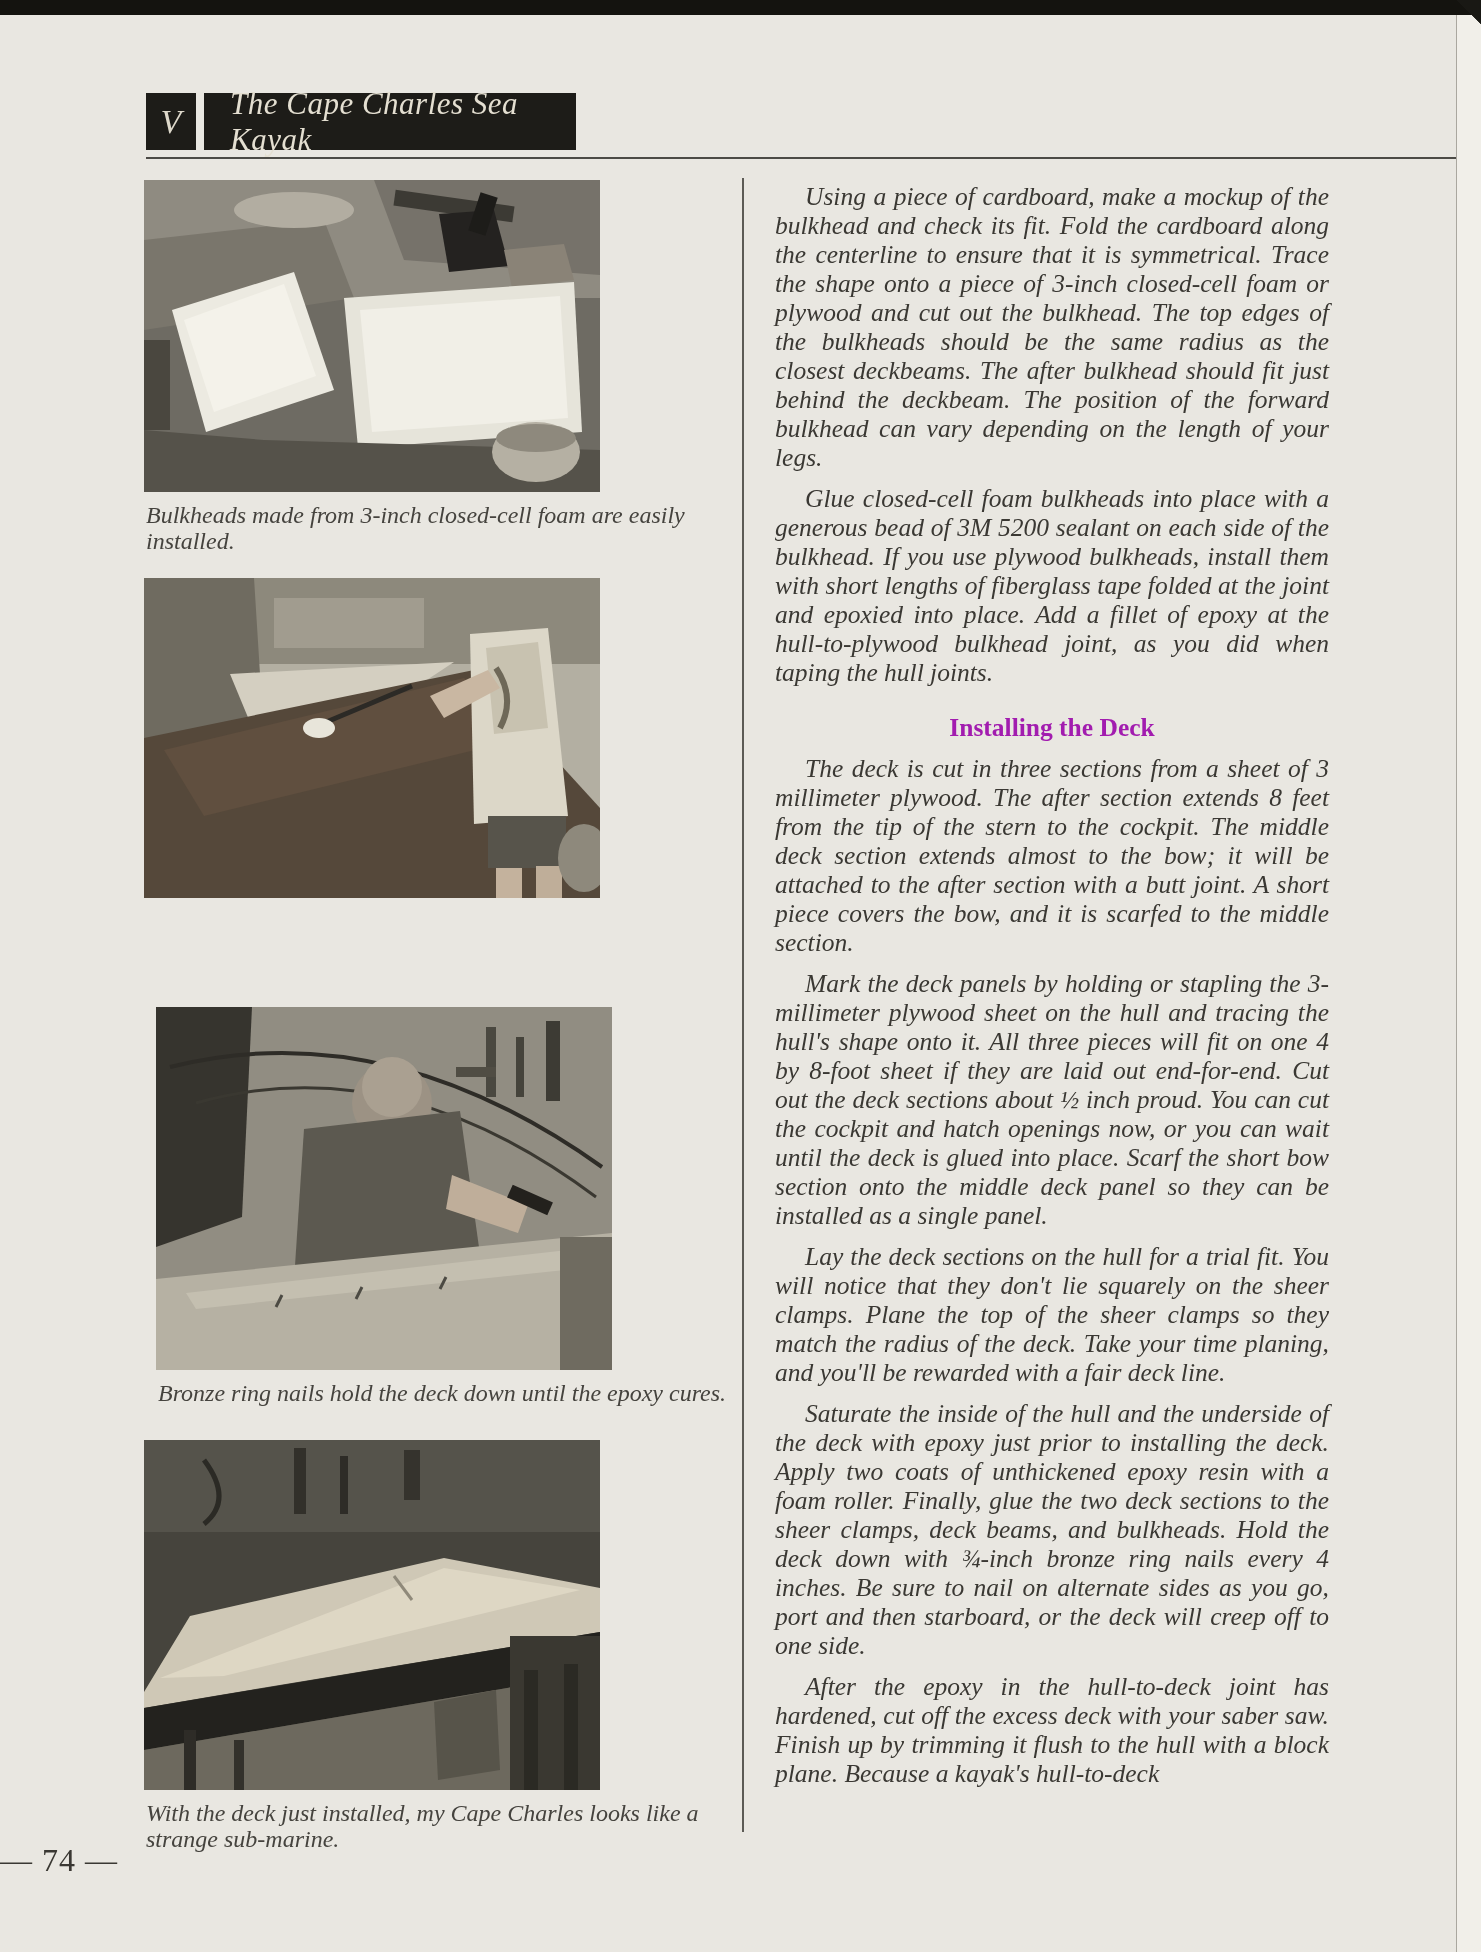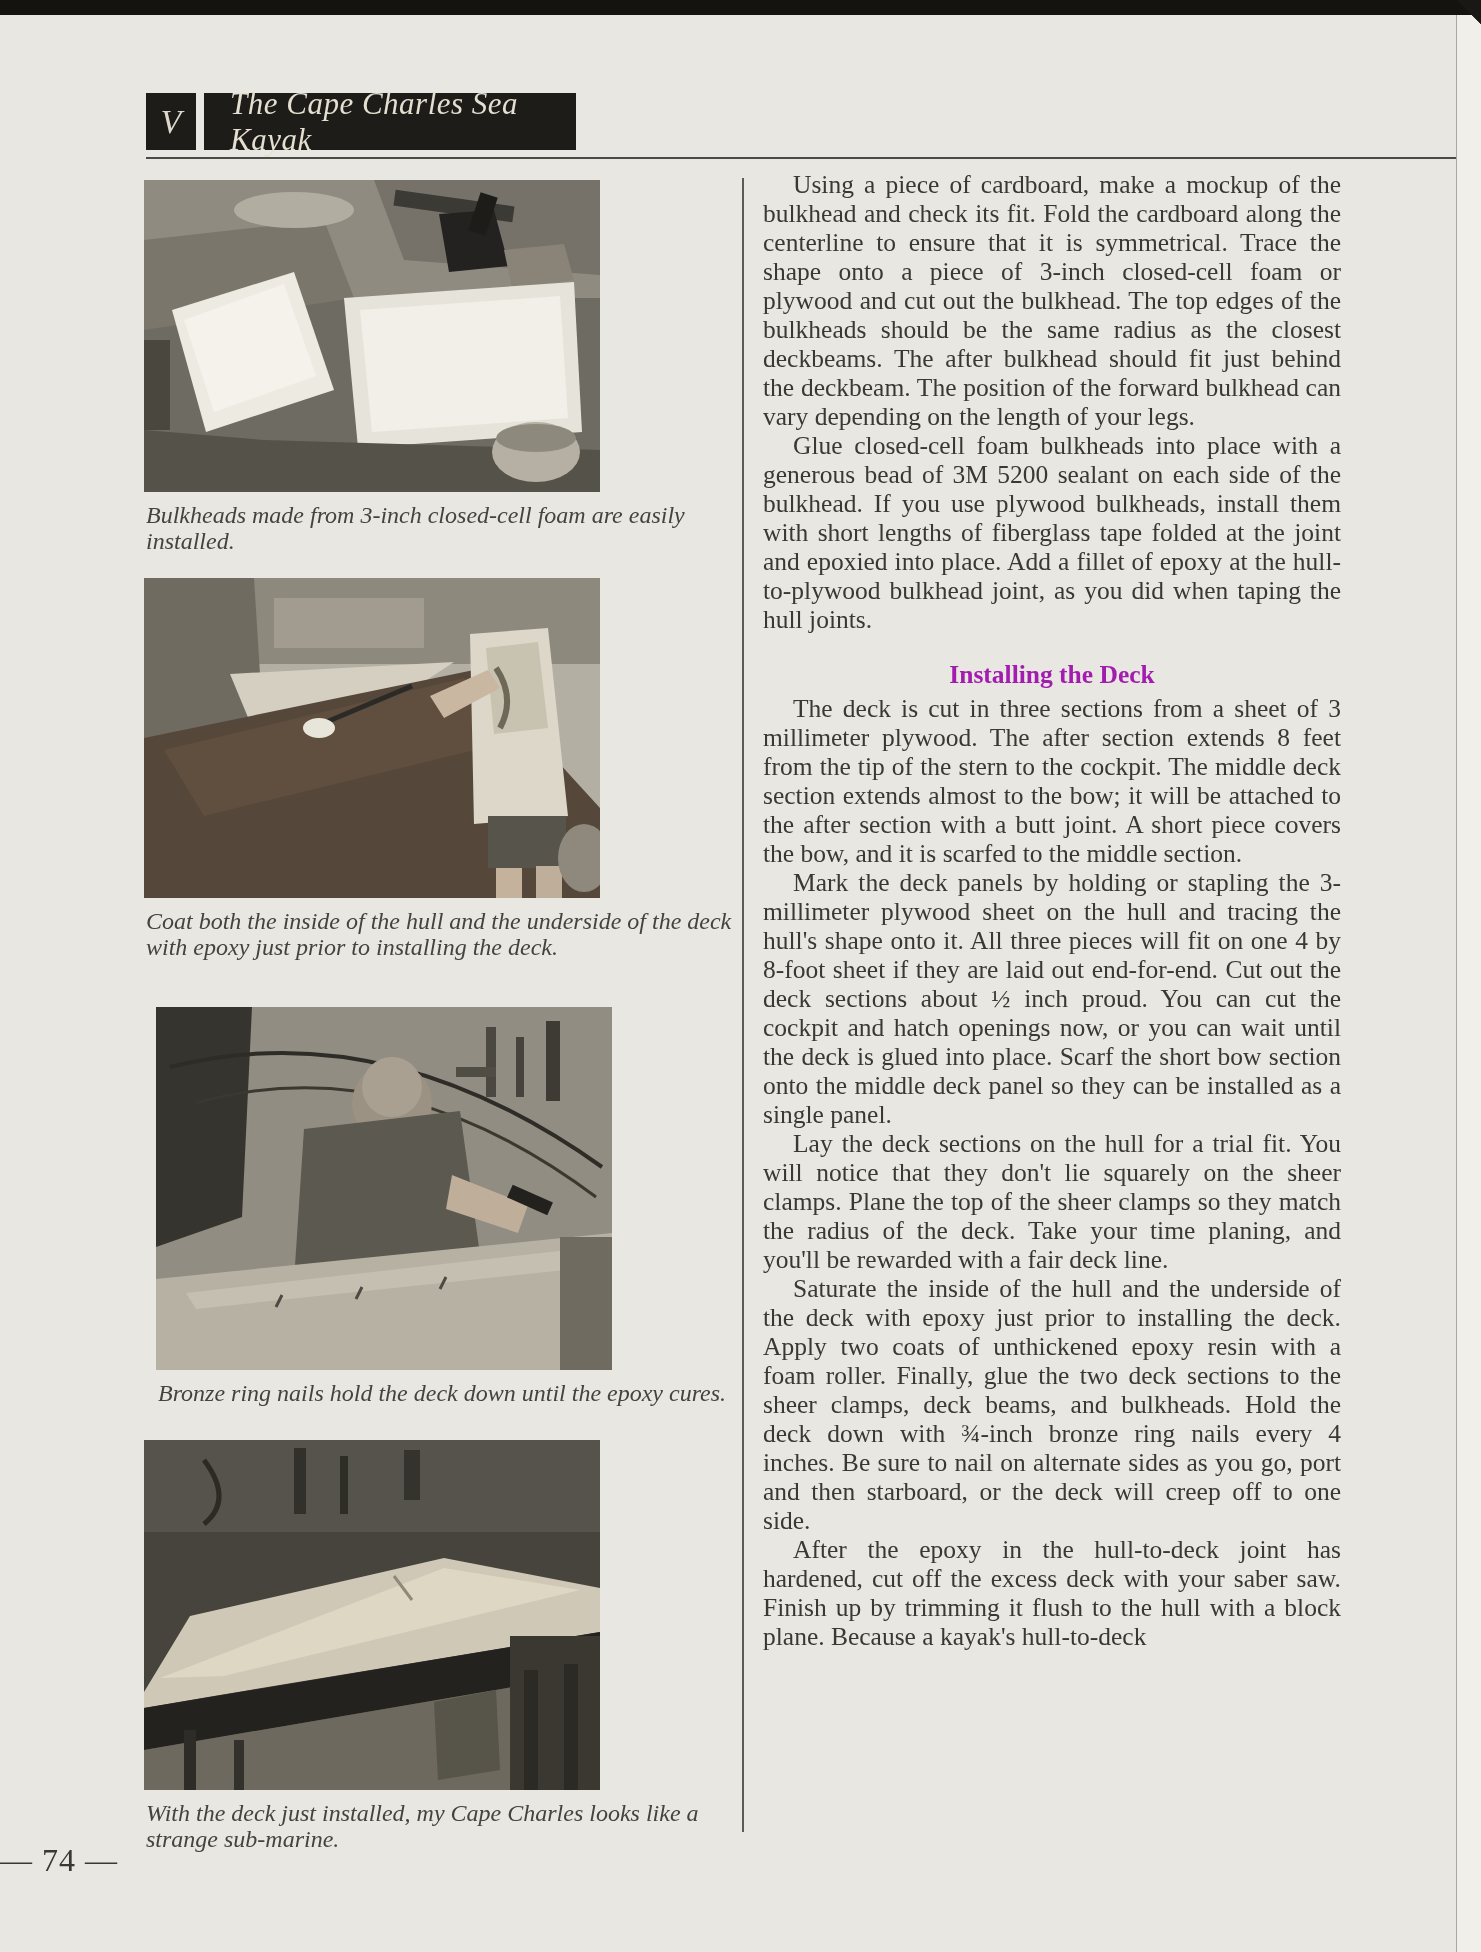--- a/index.html
+++ b/index.html
@@ -56,21 +56,21 @@
   .fig-2{top:578px;}
   .fig-3{top:995px;}
   .fig-4{top:1440px;}
   
   .article-column{
     position:absolute;left:763px;top:170px;width:578px;
     color:#3a3833;font-size:25.5px;line-height:29px;
     text-align:justify;
     hyphens:auto;-webkit-hyphens:auto;
   }
-  .article-column p{margin:0;text-indent:30px;}
+  .article-column p{margin:12px;text-indent:30px;font-style:italic;}
   .section-heading{
     font-size:25.5px;line-height:29px;font-weight:bold;
     text-align:center;margin:26px 0 5px 0;color:#a21caf;
   }
   .page-number{
     position:absolute;top:1842px;left:0;width:1481px;
     font-size:32px;color:#3a3833;letter-spacing:1px;
   }
 </style>
 </head>
@@ -127,21 +127,20 @@
       <ellipse cx="175" cy="150" rx="16" ry="10" fill="#e8e5da"></ellipse>
       <polygon points="326,56 404,50 424,238 330,246" fill="#dcd7c8"></polygon>
       <polygon points="342,70 394,64 404,150 350,156" fill="#c8c2b0"></polygon>
       <path d="M352,90 q20,30 4,60" stroke="#6e6858" stroke-width="6" fill="none"></path>
       <polygon points="286,118 344,92 356,110 300,140" fill="#c9b7a2"></polygon>
       <rect x="344" y="238" width="78" height="52" fill="#57544b"></rect>
       <rect x="352" y="290" width="26" height="30" fill="#c4b29d"></rect>
       <rect x="392" y="288" width="26" height="32" fill="#bfae99"></rect>
       <ellipse cx="440" cy="280" rx="26" ry="34" fill="#8e897c"></ellipse>
     </svg>
-    <figcaption>Coat both the inside of the hull and the underside of the deck with epoxy just prior to installing the deck.</figcaption>
   </figure>
 
   <figure class="fig fig-3" style="margin:12px;">
     <svg viewBox="0 0 456 363" aria-hidden="true">
       <rect width="456" height="363" fill="#918d82"></rect>
       <polygon points="0,0 96,0 86,210 0,240" fill="#36342e"></polygon>
       <rect x="330" y="20" width="10" height="70" fill="#4a4840"></rect>
       <rect x="360" y="30" width="8" height="60" fill="#45433b"></rect>
       <rect x="390" y="14" width="14" height="80" fill="#3d3b34"></rect>
       <rect x="300" y="60" width="40" height="10" fill="#504d44"></rect>

